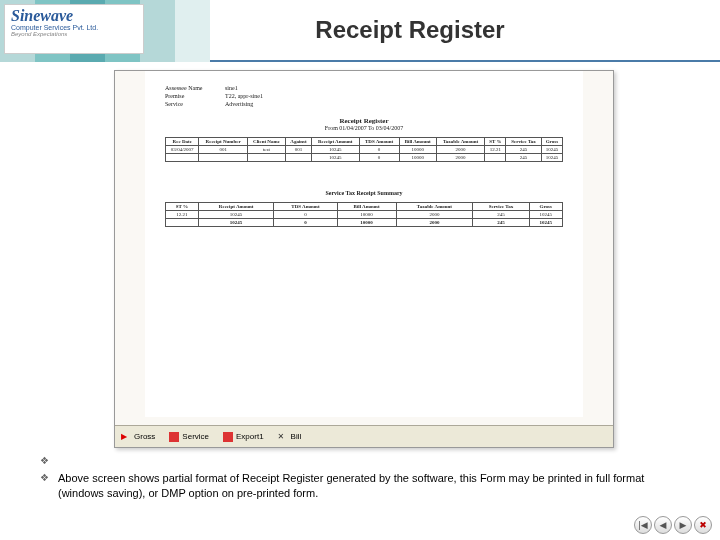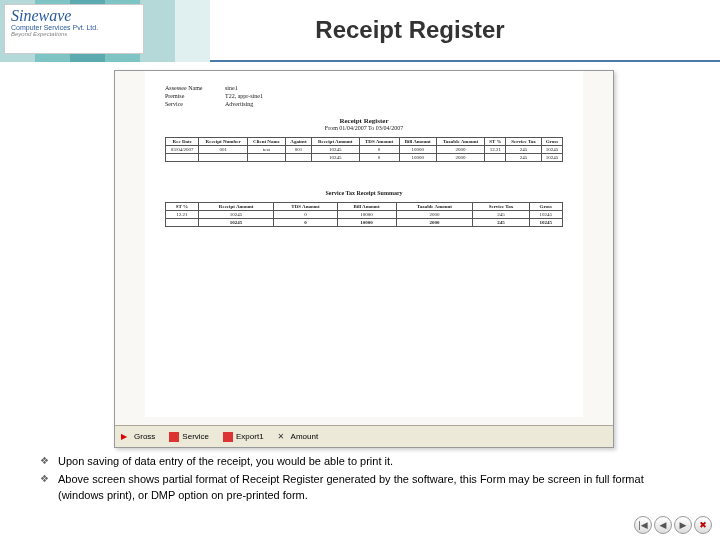--- a/index.html
+++ b/index.html
@@ -7,21 +7,21 @@
   .header { height: 62px; display: flex; align-items: center; border-bottom: 2px solid #4a7ba8; position: relative; }
   .stripes { position: absolute; left: 0; top: 0; height: 62px; width: 210px; display: flex; }
   .stripes div { height: 100%; }
   .s1 { width: 35px; background: #b5d8d8; }
   .s2 { width: 35px; background: #7fc4c4; }
   .s3 { width: 35px; background: #5aaab0; }
   .s4 { width: 35px; background: #7fc4c4; }
   .s5 { width: 35px; background: #b5d8d8; }
   .s6 { width: 35px; background: #e0efef; }
   .logo-box { position: absolute; left: 4px; top: 4px; width: 140px; height: 50px; background: #fff; border: 1px solid #ccc; padding: 3px 6px; z-index: 2; }
-  .logo-name { font-family: 'Comic Sans MS', cursive; font-size: 16px; font-weight: normal; font-style: italic; color: #2a5a9a; line-height: 1; }
+  .logo-name { font-family: 'Comic Sans MS', cursive; font-size: 16px; font-weight: bold; font-style: italic; color: #2a5a9a; line-height: 1; }
   .logo-sub { font-size: 7px; color: #2a5a9a; }
   .logo-tag { font-size: 6px; color: #888; font-style: italic; }
   .title { flex: 1; text-align: center; font-size: 24px; font-weight: bold; color: #333; padding-left: 100px; }
   .content { position: relative; padding: 0 20px; }
   .preview { position: absolute; left: 114px; top: 8px; width: 500px; height: 378px; background: #faf8f4; border: 1px solid #999; box-shadow: 2px 2px 4px rgba(0,0,0,0.2); }
   .doc { position: absolute; left: 30px; top: 0; right: 30px; bottom: 30px; background: #fff; padding: 14px 20px; font-size: 6px; color: #222; font-family: 'Times New Roman', serif; }
   .doc .fld { display: flex; margin-bottom: 2px; }
   .doc .fld .lbl { width: 60px; }
   .doc .rtitle { text-align: center; font-weight: bold; margin-top: 10px; font-size: 7px; }
   .doc .rsub { text-align: center; font-size: 6px; margin-bottom: 6px; }
@@ -161,34 +161,33 @@
       <div class="btn">
           <span class="ic" style="background:#d33;"></span>
           <span>Service</span>
         </div>
       <div class="btn">
           <span class="ic" style="background:#d33;"></span>
           <span>Export1</span>
         </div>
       <div class="btn">
           <span class="ic" style="color:#333;">✕</span>
-          <span>Amount</span>
+          <span>Bill</span>
         </div>
     </div>
   </div>
 </div>
 
 <div class="bullets">
   <div class="row">
       <span class="diamond">❖</span>
-      <span>Upon saving of data entry of the receipt, you would be able to  print it.</span>
     </div>
   <div class="row">
       <span class="diamond">❖</span>
-      <span>Above screen shows partial format of Receipt Register generated by the software, this Form may be screen in full format (windows print), or DMP option on pre-printed form.</span>
+      <span>Above screen shows partial format of Receipt Register generated by the software, this Form may be printed in full format (windows saving), or DMP option on pre-printed form.</span>
     </div>
 </div>
 
 <div class="navbtns">
   <div class="nb">|◀</div>
   <div class="nb">◀</div>
   <div class="nb">▶</div>
   <div class="nb red">✖</div>
 </div>
 

